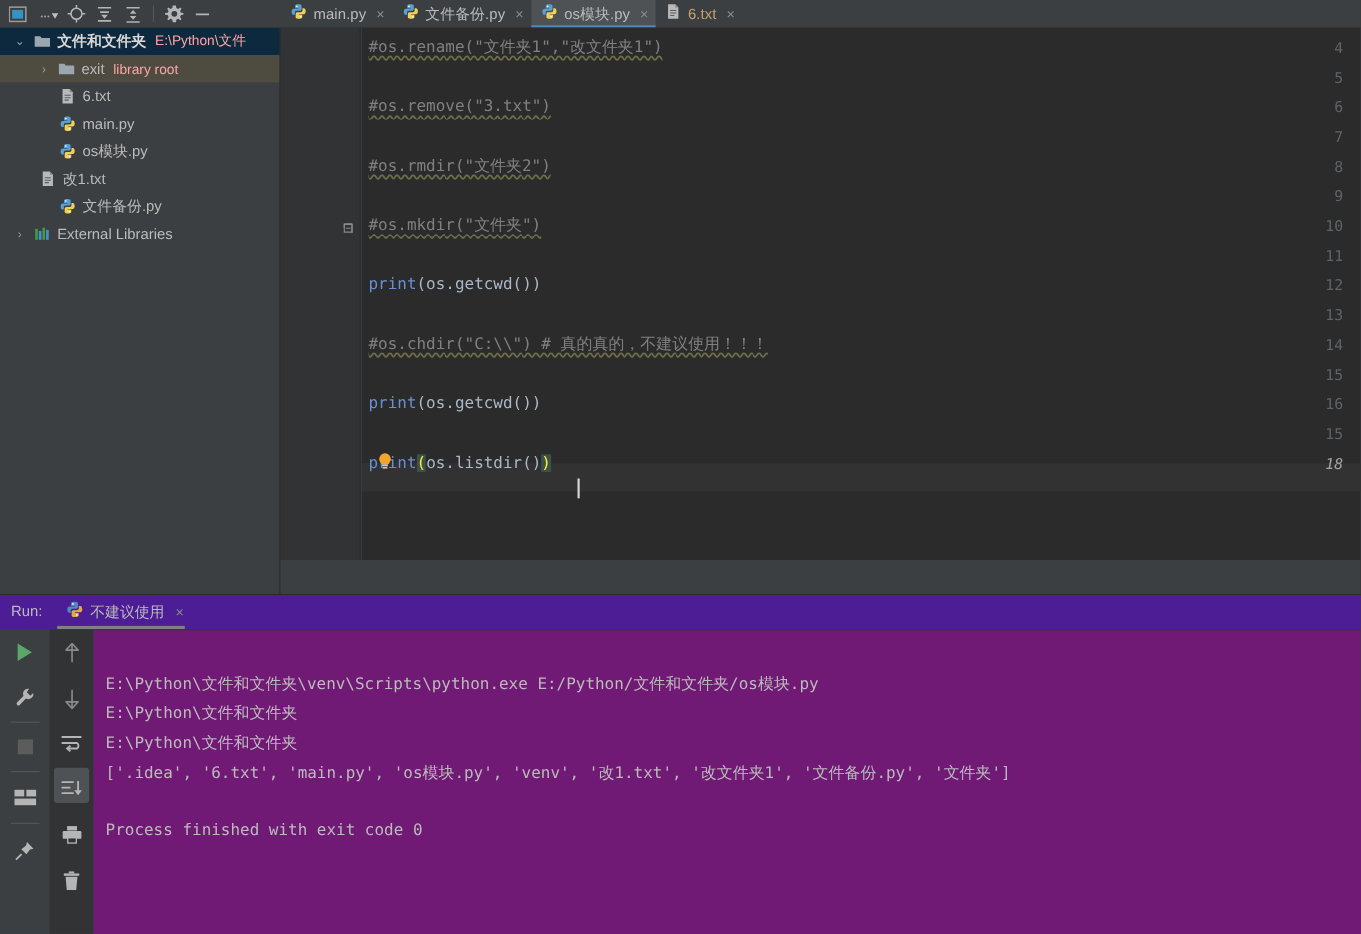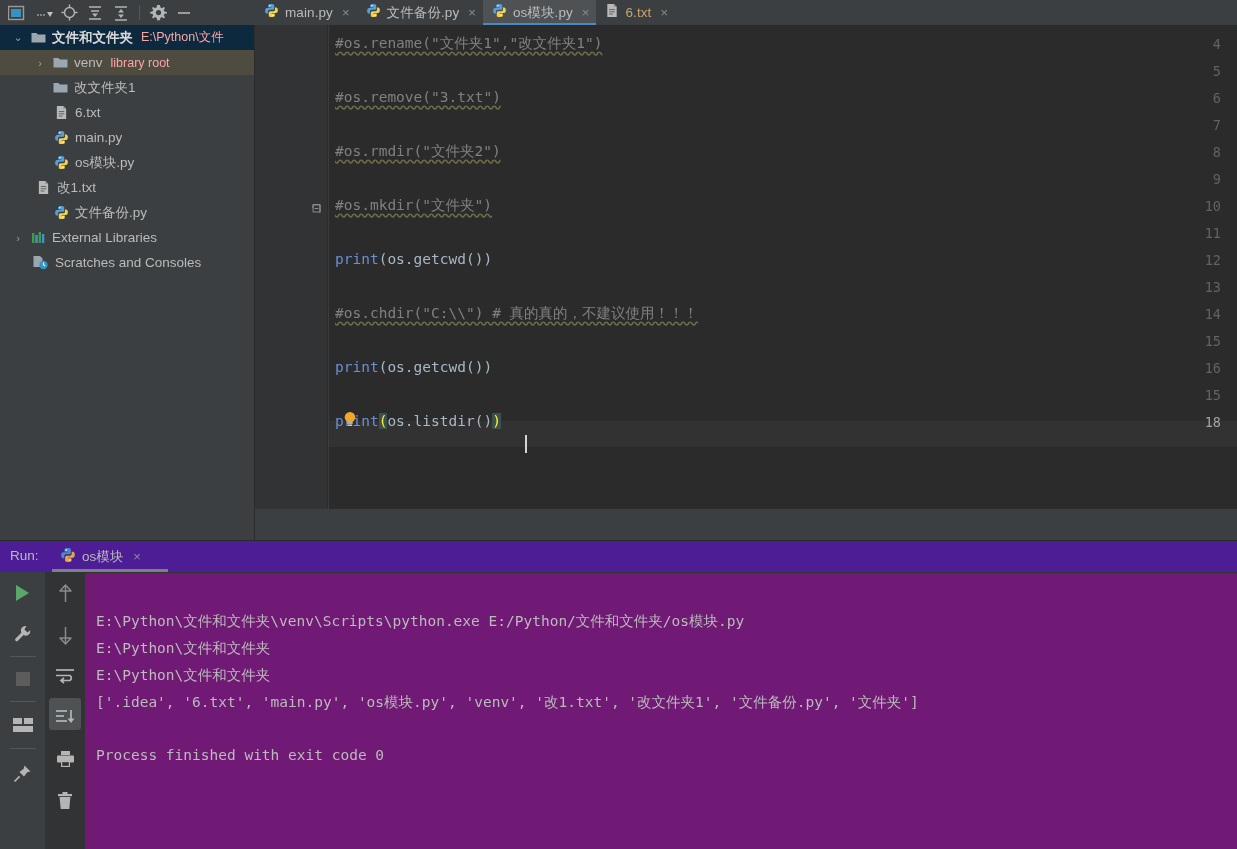--- a/index.html
+++ b/index.html
@@ -206,32 +206,24 @@
         <span class="sub">E:\Python\文件</span>
       </div>
 
       <div class="trow sel-grey" style="padding-left:32px;">
         <span class="arrow">›</span>
         <span class="ico" style="margin-left:4px;">
           <svg width="15" height="13" viewBox="0 0 15 13">
               <path d="M0.5 2 L5.5 2 L6.8 3.5 L14.5 3.5 L14.5 11.5 L0.5 11.5 Z" fill="#9aa7b0"></path>
             </svg>
         </span>
-        <span class="tname">venv</span>
+        <span class="tname">exit</span>
         <span class="sub">library root</span>
       </div>
 
-      <div class="trow" style="padding-left:52px;">
-        <span class="ico">
-          <svg width="15" height="13" viewBox="0 0 15 13">
-              <path d="M0.5 2 L5.5 2 L6.8 3.5 L14.5 3.5 L14.5 11.5 L0.5 11.5 Z" fill="#9aa7b0"></path>
-            </svg>
-        </span>
-        <span class="tname">改文件夹1</span>
-      </div>
 
 
       <div class="trow" style="padding-left:53px;">
         <span class="ico">
           <svg width="13" height="15" viewBox="0 0 14 16">
             <path d="M2 1 L9 1 L12 4 L12 15 L2 15 Z" fill="#b9b9b9"></path>
             <path d="M9 1 L12 4 L9 4 Z" fill="#8a8a8a"></path>
             <line x1="4" y1="7" x2="10" y2="7" stroke="#5c5c5c" stroke-width="1"></line>
             <line x1="4" y1="9.4" x2="10" y2="9.4" stroke="#5c5c5c" stroke-width="1"></line>
             <line x1="4" y1="11.8" x2="8" y2="11.8" stroke="#5c5c5c" stroke-width="1"></line>
@@ -295,31 +287,20 @@
           <svg width="15" height="14" viewBox="0 0 15 14">
             <rect x="1" y="2" width="2.4" height="10" fill="#3d9b4f"></rect>
             <rect x="4.3" y="4" width="2.4" height="8" fill="#4a90c4"></rect>
             <rect x="7.6" y="1" width="2.4" height="11" fill="#3d9b4f"></rect>
             <rect x="10.9" y="3" width="2.4" height="9" fill="#4a90c4"></rect>
           </svg>
         </span>
         <span class="tname">External Libraries</span>
       </div>
 
-      <div class="trow" style="padding-left:31px;">
-        <span class="ico" style="width:19px;">
-          <svg width="17" height="15" viewBox="0 0 17 15">
-            <path d="M1.5 1 L8 1 L10.5 3.5 L10.5 12 L1.5 12 Z" fill="#9aa7b0"></path>
-            <circle cx="11.5" cy="10" r="4.2" fill="#3592c4"></circle>
-            <line x1="11.5" y1="7.5" x2="11.5" y2="10" stroke="#ffffff" stroke-width="1.2"></line>
-            <line x1="11.5" y1="10" x2="13.3" y2="11" stroke="#ffffff" stroke-width="1.2"></line>
-          </svg>
-        </span>
-        <span class="tname">Scratches and Consoles</span>
-      </div>
     </div>
 
   </div>
   <div class="psplit"></div>
 
   <div class="editor">
     <div class="caretline" style="top:396px;"></div>
     <div class="gutter"></div>
     <div class="vline"></div>
 
@@ -330,21 +311,21 @@
     <div class="gline" style="top:119px;">8</div>
     <div class="gline" style="top:146px;">9</div>
     <div class="gline" style="top:173px;">10</div>
     <div class="gline" style="top:200px;">11</div>
     <div class="gline" style="top:227px;">12</div>
     <div class="gline" style="top:254px;">13</div>
     <div class="gline" style="top:281px;">14</div>
     <div class="gline" style="top:308px;">15</div>
     <div class="gline" style="top:335px;">16</div>
     <div class="gline" style="top:362px;">15</div>
-    <div class="gline cur" style="top:389px;">18</div>
+    <div class="gline cur" style="top:389px;font-style:italic;">18</div>
 
     <div class="fold" style="top:175px;">
       <svg width="11" height="11" viewBox="0 0 11 11">
         <path d="M2 1.5 L9 1.5 M9 1.5 L9 9.5 M2 1.5 L2 5" stroke="#8a8a8a" stroke-width="1.2" fill="none"></path>
         <rect x="1.5" y="4.2" width="8" height="0" stroke="#8a8a8a"></rect>
         <path d="M2 2 L9 2 L9 9 L2 9 Z" fill="none" stroke="#8a8a8a" stroke-width="1"></path>
         <line x1="3.4" y1="5.5" x2="7.6" y2="5.5" stroke="#8a8a8a" stroke-width="1.1"></line>
       </svg>
     </div>
 
@@ -384,21 +365,21 @@
       <div class="run-label">Run:</div>
       <div class="run-tab">
         <span>
           <svg width="16" height="16" viewBox="0 0 16 16">
             <path d="M7.5 1 C4.5 1 4.5 2.4 4.5 2.4 L4.5 4.8 L7.9 4.8 L7.9 5.3 L3.3 5.3 C3.3 5.3 1.2 5.1 1.2 8.2 C1.2 11.3 3.1 11.2 3.1 11.2 L4.3 11.2 L4.3 9.2 C4.3 9.2 4.2 7.3 6.2 7.3 L9.2 7.3 C9.2 7.3 10.9 7.3 10.9 5.6 L10.9 2.5 C10.9 2.5 11.1 1 7.5 1 Z" fill="#4b8bbe"></path>
             <circle cx="6.2" cy="3" r="0.85" fill="#ffffff"></circle>
             <path d="M8.5 15 C11.5 15 11.5 13.6 11.5 13.6 L11.5 11.2 L8.1 11.2 L8.1 10.7 L12.7 10.7 C12.7 10.7 14.8 10.9 14.8 7.8 C14.8 4.7 12.9 4.8 12.9 4.8 L11.7 4.8 L11.7 6.8 C11.7 6.8 11.8 8.7 9.8 8.7 L6.8 8.7 C6.8 8.7 5.1 8.7 5.1 10.4 L5.1 13.5 C5.1 13.5 4.9 15 8.5 15 Z" fill="#e3ab3c"></path>
             <circle cx="9.8" cy="13" r="0.85" fill="#ffffff"></circle>
           </svg>
         </span>
-        <span class="rt-label">os模块</span>
+        <span class="rt-label">不建议使用</span>
         <span class="rt-close">×</span>
       </div>
       <div class="run-tab-underline"></div>
     </div>
 
     <div class="run-toolbar">
       <div class="rt-ic" style="height:42px;">
         <svg width="17" height="18" viewBox="0 0 17 18">
             <path d="M2 1 L15 9 L2 17 Z" fill="#59a869"></path>
           </svg>

